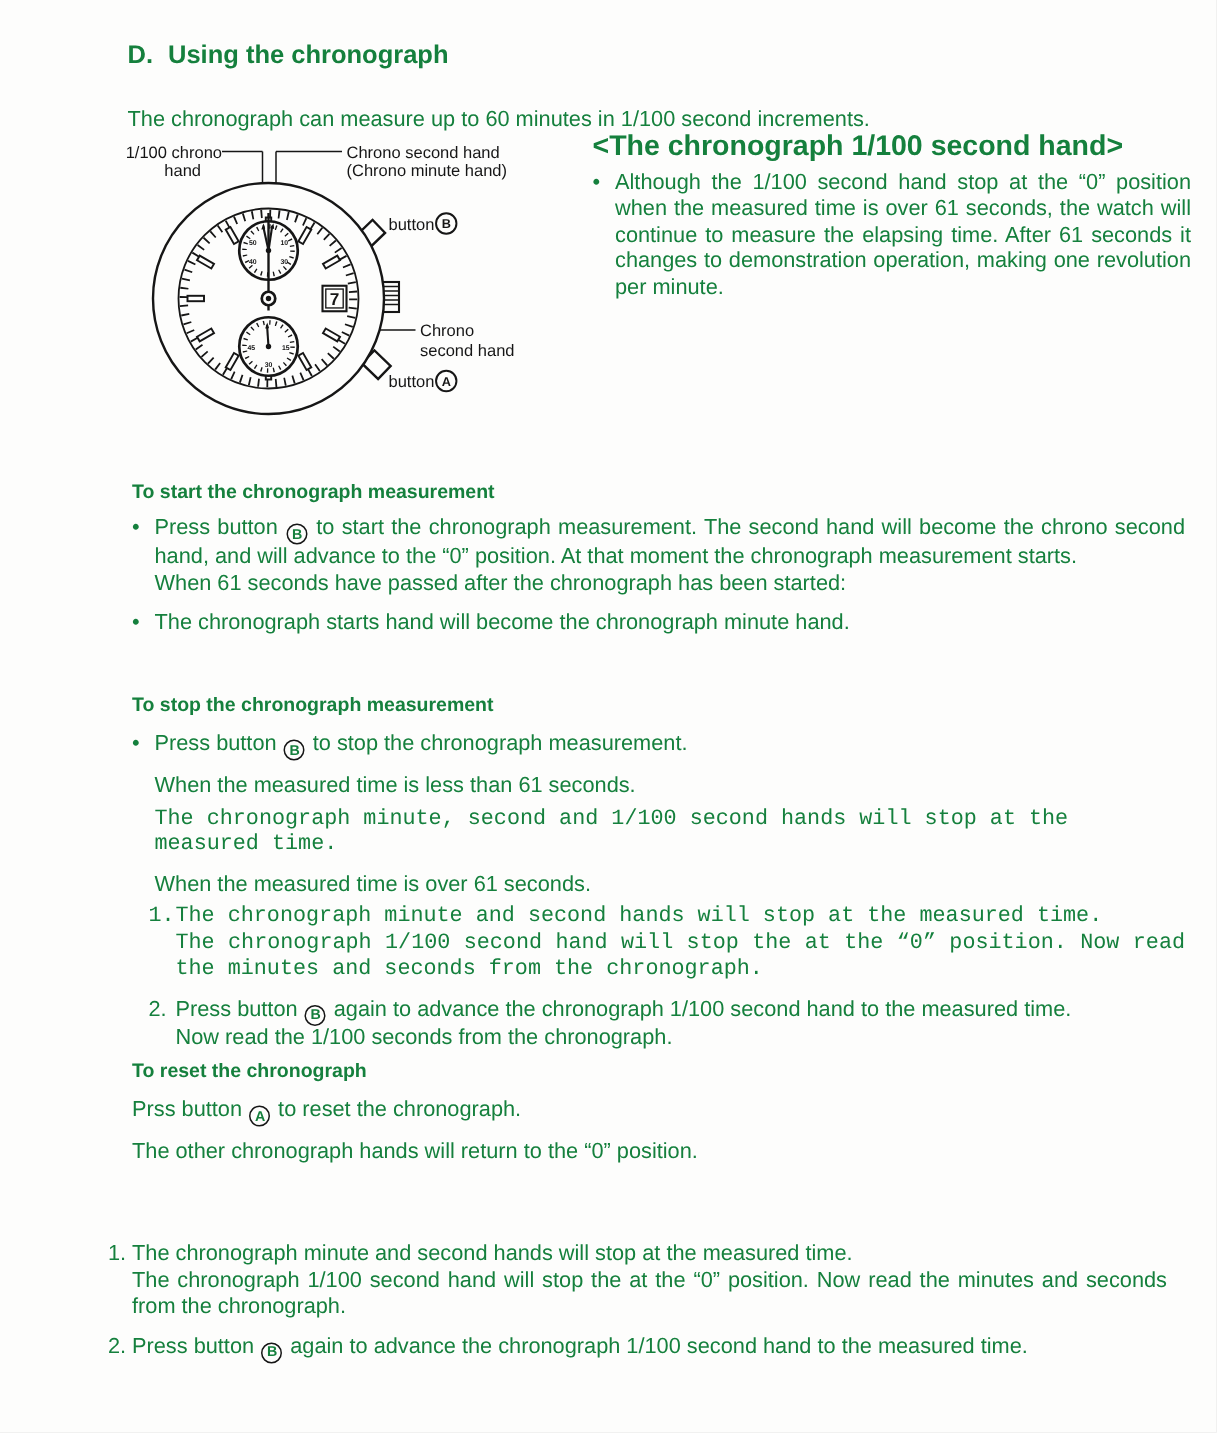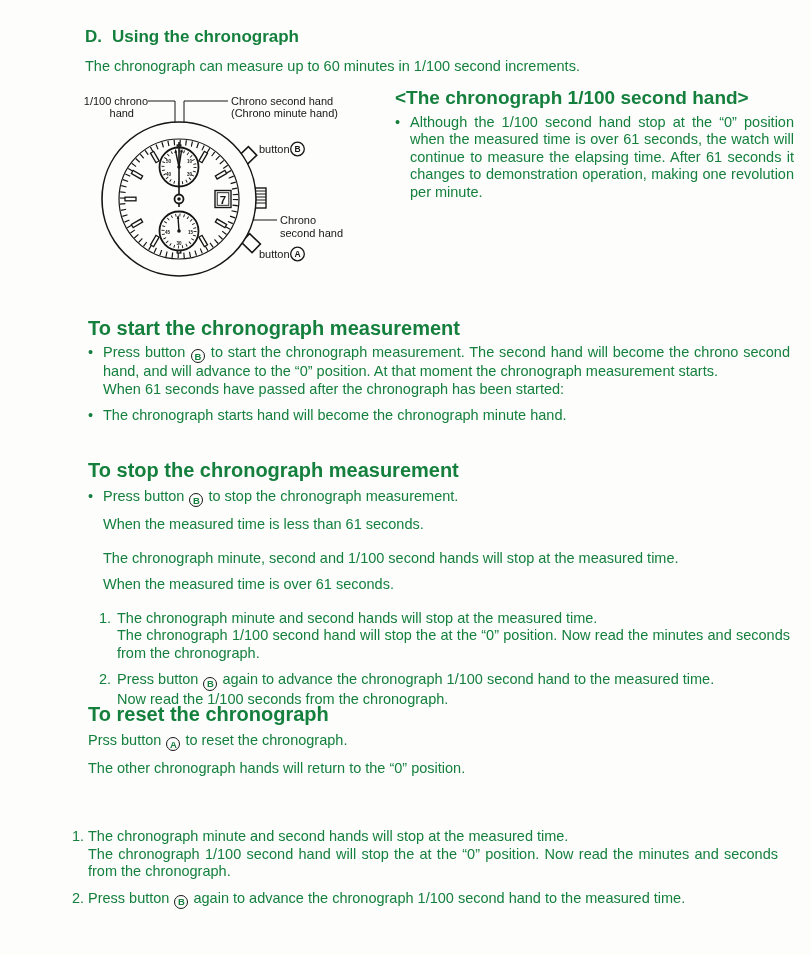--- a/index.html
+++ b/index.html
@@ -6,33 +6,33 @@
   #page {
     position:relative; width:811px; height:955px; margin:0 auto;
     background:#fdfdfc; color:#15803d;
     font-family:"Liberation Sans", sans-serif;
     font-size:14.5px; line-height:17.5px;
     overflow:hidden;
   }
   .abs { position:absolute; }
   .doc-title { left:85px; top:27px; font-size:17px; font-weight:bold; line-height:20px; }
   .doc-title .letter { margin-right:10px; }
-  .intro { left:85px; top:58px; width:600px; }
+  .intro { left:85px; top:72px; width:600px; }
 
   
   .note { left:395px; top:89px; width:399px; }
   .note-h { font-weight:bold; font-size:19px; margin-bottom:7px; }
   .bullet-row { display:flex; }
   .bullet-dot { width:15px; flex:0 0 15px; }
   .bullet-text { flex:1; text-align:justify; }
 
   
   .section { left:88px; width:702px; }
-  .sec-h { font-weight:bold; font-size:20px; line-height:18px; }
-  .mt7 { margin-top:7px; } .mt9 { margin-top:9px; } .mt4 { margin-top:16px; }
+  .sec-h { font-weight:bold; font-size:13px; line-height:18px; }
+  .mt7 { margin-top:7px; } .mt9 { margin-top:9px; } .mt4 { margin-top:4px;font-family:Liberation Mono, monospace; }
   .bold-line { font-weight:normal; }
   .indent { margin-left:15px; }
   .num-row { display:flex; margin-left:11px; }
   .num-cell { width:18px; flex:0 0 18px; }
   .num-body { flex:1; text-align:justify; }
   .just { text-align:justify; }
 
   
   .footer-list { left:72px; top:828px; width:706px; }
   .footer-row { display:flex; }

